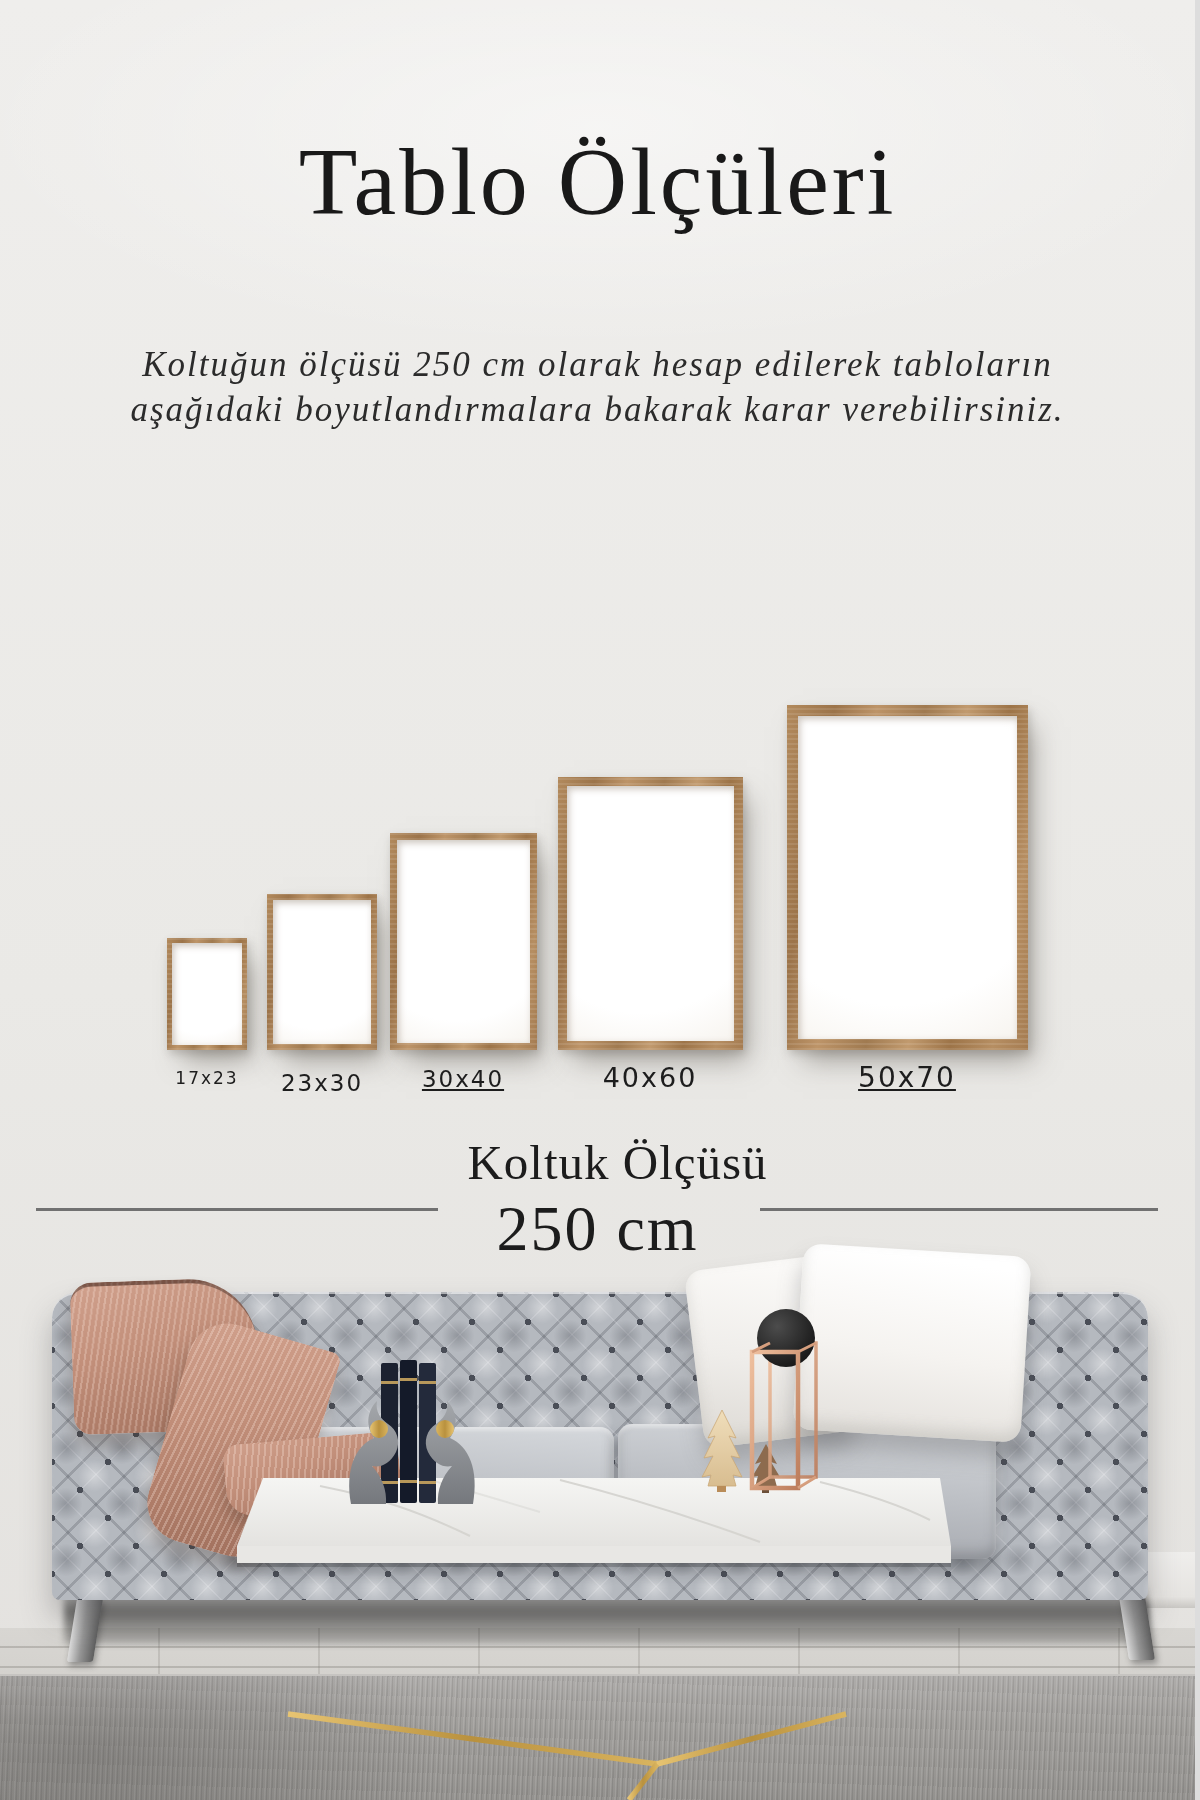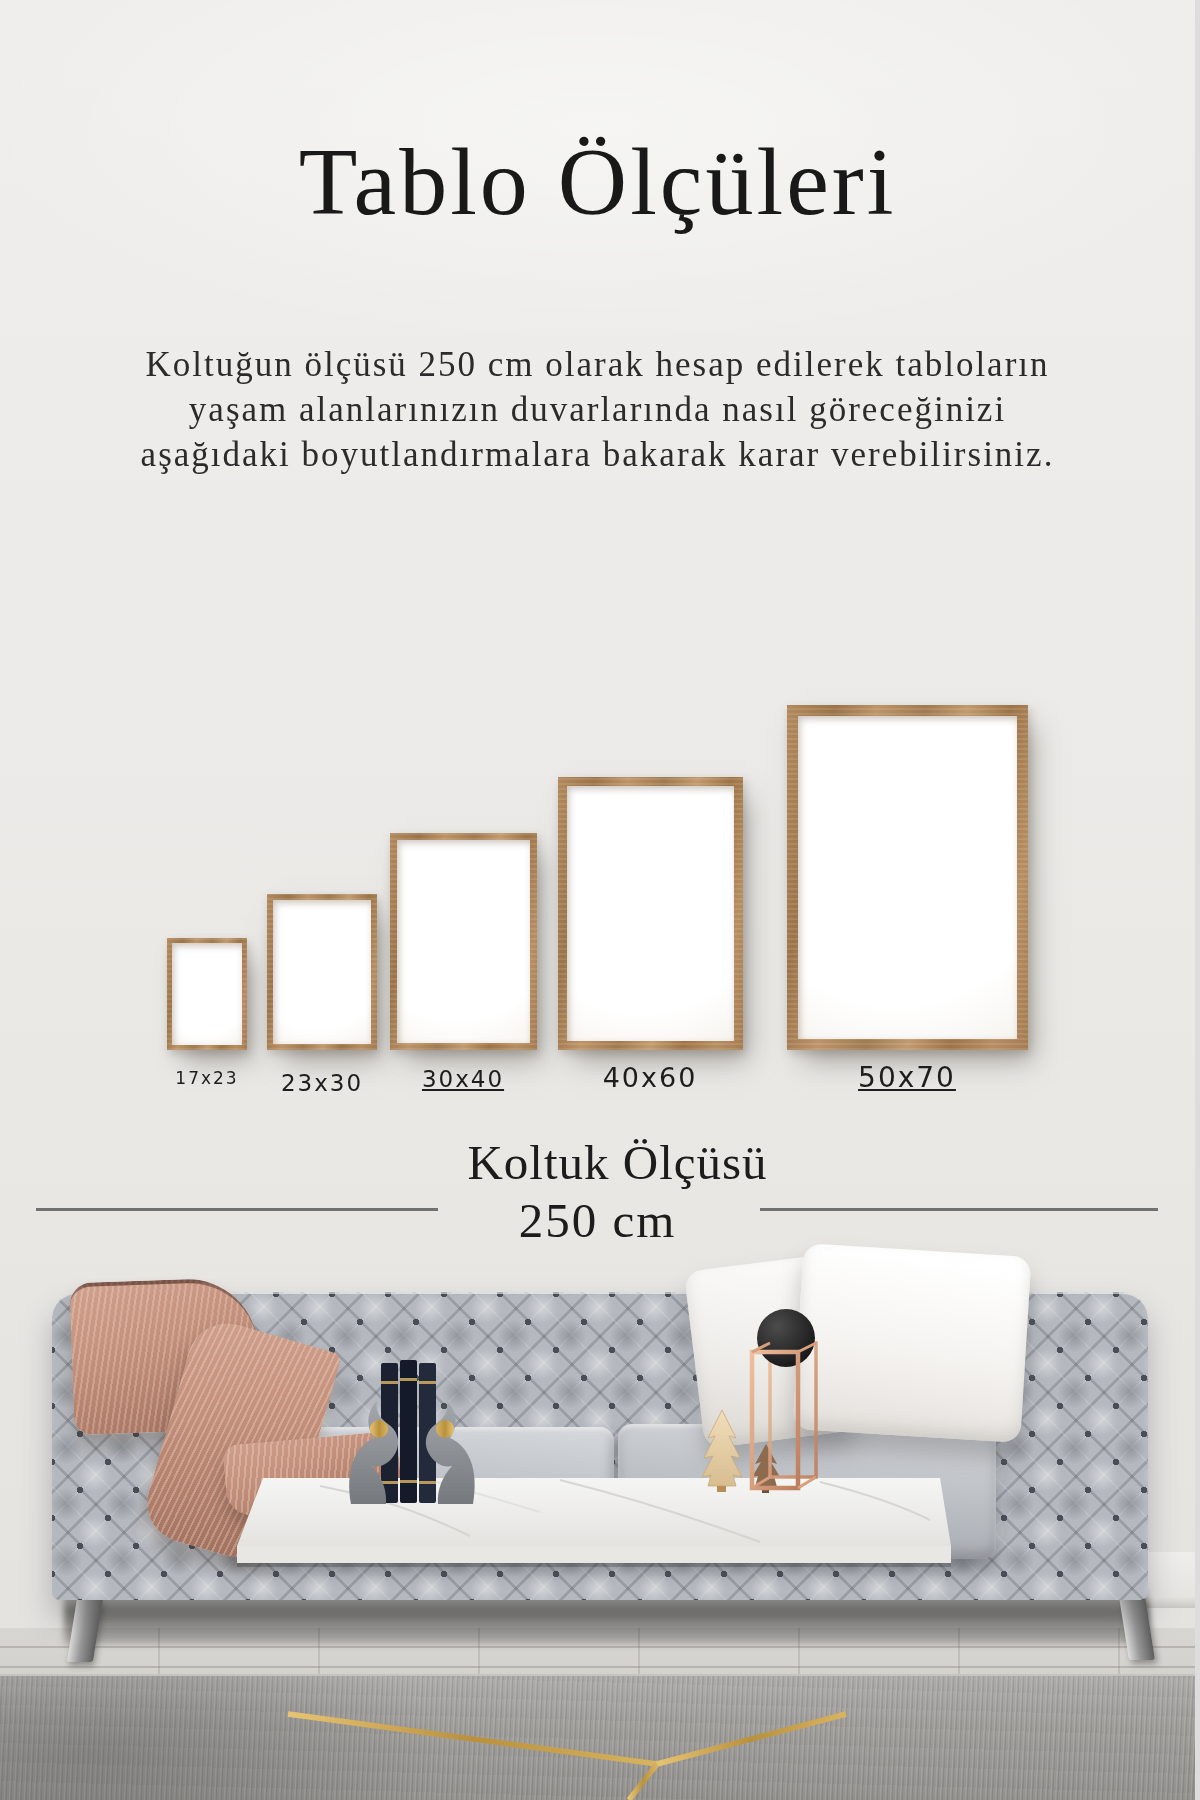--- a/index.html
+++ b/index.html
@@ -10,29 +10,29 @@
       radial-gradient(ellipse 900px 320px at 50% 7%, rgba(255,255,255,.45), rgba(255,255,255,0) 70%),
       linear-gradient(180deg,#efeeec 0%,#eae9e6 55%,#e3e1de 100%);
   }
   
   .title{
     position:absolute;left:0;right:0;top:126px;text-align:center;
     font-size:96px;letter-spacing:3px;color:#191919;font-weight:400;white-space:nowrap;
   }
   .intro{
     position:absolute;left:0;right:0;top:342px;text-align:center;
-    font-size:35px;line-height:45px;letter-spacing:2px;color:#2b2b2b;
+    font-size:35px;line-height:45px;letter-spacing:2px;color:#2b2b2b;font-style:italic;
   }
   .measure-title{
     position:absolute;left:0;right:0;top:1134px;text-align:center;
     font-size:49px;letter-spacing:1px;color:#1c1c1c;white-space:nowrap;padding-left:40px;
   }
   .measure-value{
     position:absolute;left:0;right:0;top:1192px;text-align:center;
-    font-size:49px;letter-spacing:2px;color:#1c1c1c;white-space:nowrap;
+    font-size:64px;letter-spacing:2px;color:#1c1c1c;white-space:nowrap;
   }
   .hline{position:absolute;top:1208px;height:3px;background:#717171;}
   .hline.left{left:36px;width:402px;}
   .hline.right{left:760px;width:398px;}
   
   .frame{
     position:absolute;
     background:
       repeating-linear-gradient(0deg, rgba(255,255,255,.10) 0 2px, rgba(0,0,0,0) 2px 5px),
       linear-gradient(100deg,#b28a5d 0%,#9c744a 16%,#bd9468 30%,#a07a50 46%,#c19a6e 60%,#9d7448 74%,#b68e62 88%,#a57c51 100%);
@@ -133,21 +133,20 @@
 </style>
 </head>
 <body>
 
 <div id="stage">
 
   <div class="title">Tablo Ölçüleri</div>
 
   <div class="intro">
     <div>Koltuğun ölçüsü 250 cm olarak hesap edilerek tabloların</div>
-    <div>yaşam alanlarınızın duvarlarında nasıl göreceğinizi</div>
     <div>aşağıdaki boyutlandırmalara bakarak karar verebilirsiniz.</div>
   </div>
 
   <div class="frame f1">
       <div class="frame-paper"></div>
     </div>
   <div class="frame f2">
       <div class="frame-paper"></div>
     </div>
   <div class="frame f3">

